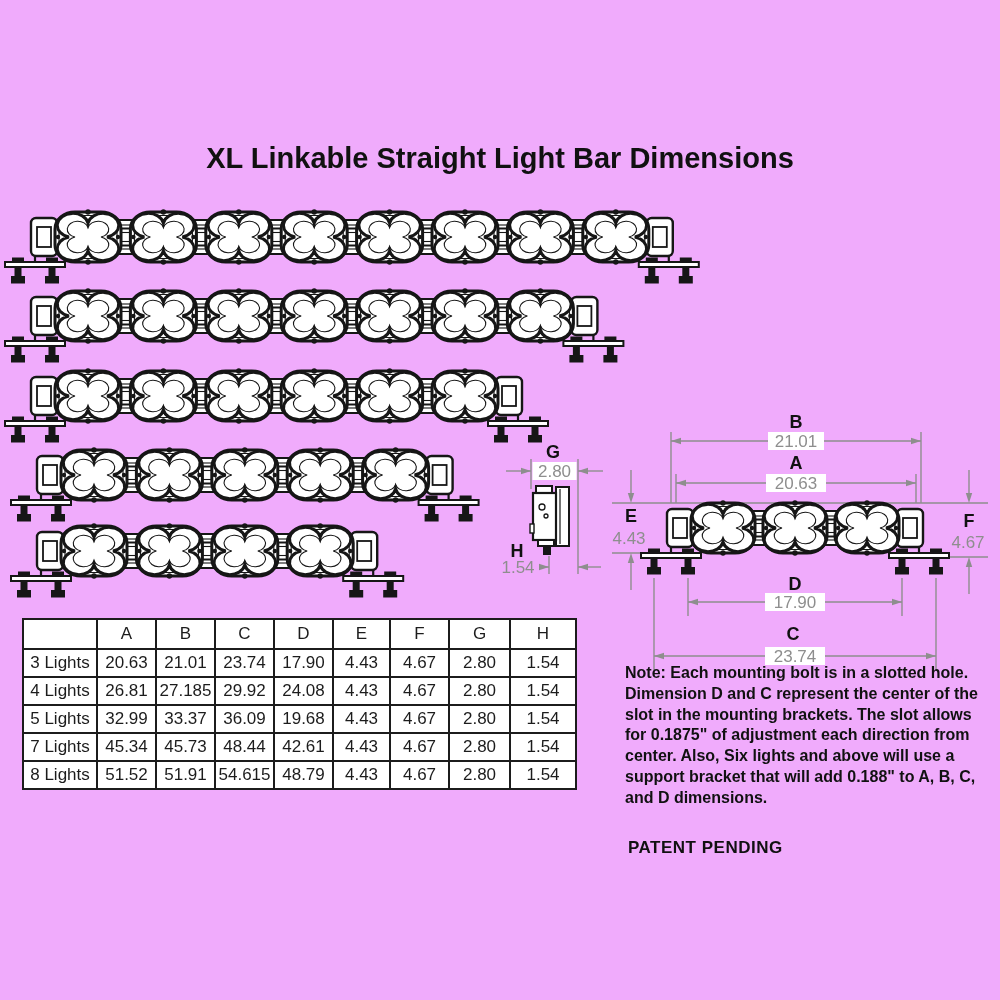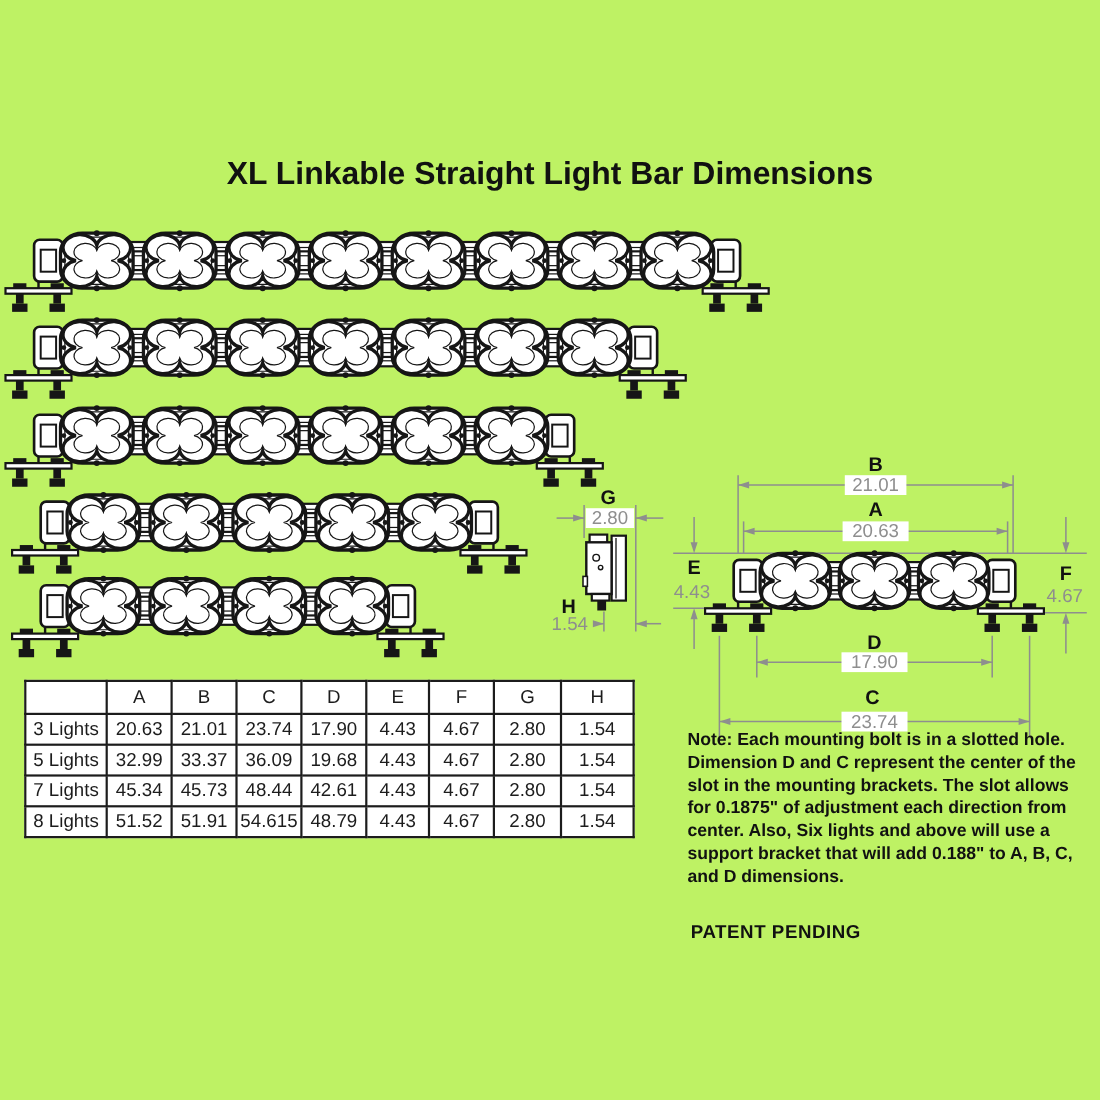--- a/index.html
+++ b/index.html
@@ -1,16 +1,16 @@
 <!DOCTYPE html>
 <html><head>
 <meta charset="utf-8">
 <style>
   html,body{margin:0;padding:0;background:#fff;}
-  .page{position:relative;width:1000px;height:1000px;background:#bef264;overflow:hidden;
+  .page{position:relative;width:1000px;height:1000px;background:#f0abfc;overflow:hidden;
         font-family:"Liberation Sans", sans-serif;color:#161616;}
   .title{position:absolute;top:142px;left:0;width:1000px;text-align:center;
          font-size:29px;font-weight:700;letter-spacing:0px;color:#111;}
   svg.art{position:absolute;left:0;top:0;width:1000px;height:1000px;}
   table.dims{position:absolute;left:22px;top:618px;border-collapse:collapse;background:#fff;}
   table.dims th,table.dims td{border:2px solid #1c1c1c;text-align:center;vertical-align:middle;
          font-size:17px;font-weight:400;color:#1c1c1c;padding:0;}
   table.dims thead tr{height:30px;}
   table.dims tbody tr{height:28px;}
   .note{position:absolute;left:625px;top:663px;width:368px;font-size:16px;font-weight:700;
@@ -640,20 +640,31 @@
           <td>20.63</td>
           <td>21.01</td>
           <td>23.74</td>
           <td>17.90</td>
           <td>4.43</td>
           <td>4.67</td>
           <td>2.80</td>
           <td>1.54</td>
         </tr>
         <tr>
+          <td>4 Lights</td>
+          <td>26.81</td>
+          <td>27.185</td>
+          <td>29.92</td>
+          <td>24.08</td>
+          <td>4.43</td>
+          <td>4.67</td>
+          <td>2.80</td>
+          <td>1.54</td>
+        </tr>
+        <tr>
           <td>5 Lights</td>
           <td>32.99</td>
           <td>33.37</td>
           <td>36.09</td>
           <td>19.68</td>
           <td>4.43</td>
           <td>4.67</td>
           <td>2.80</td>
           <td>1.54</td>
         </tr>

